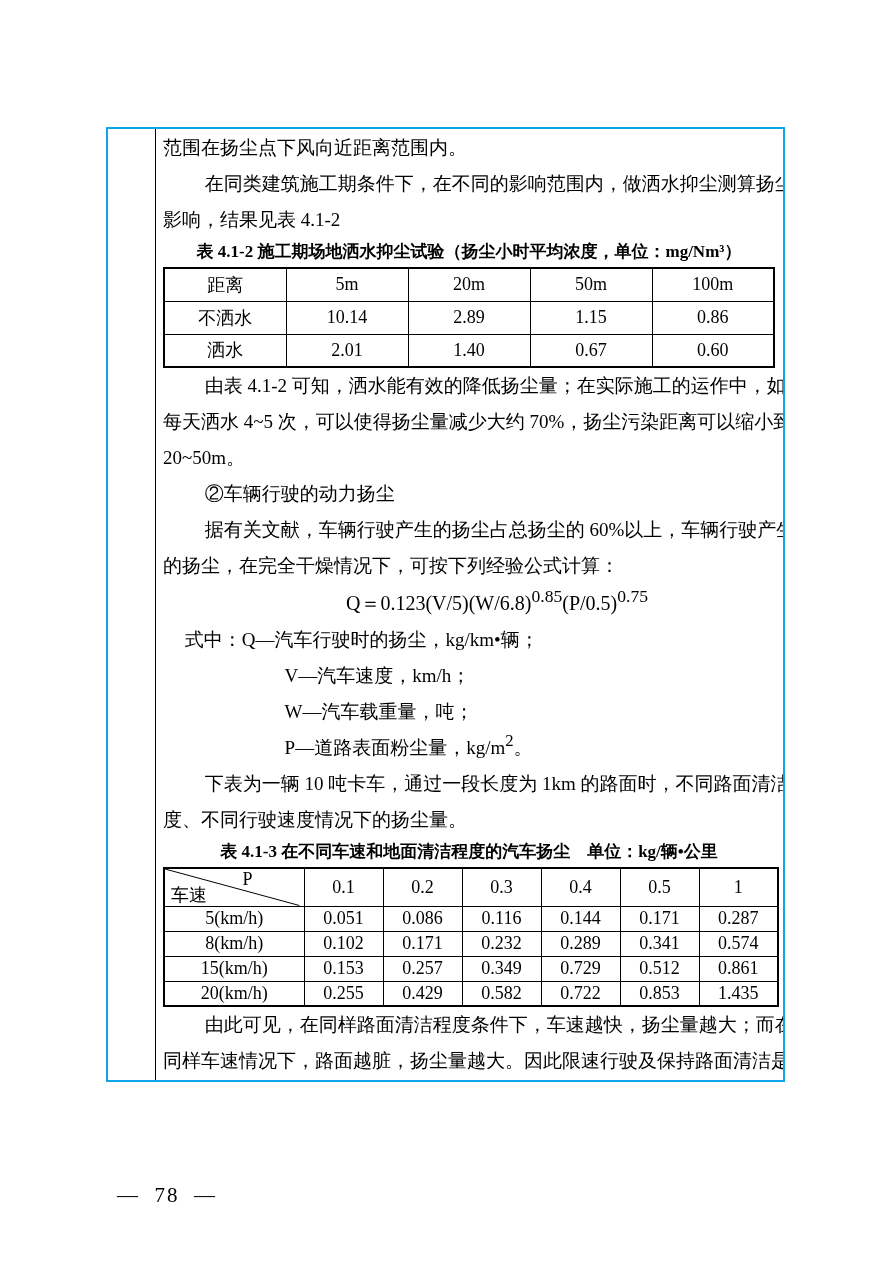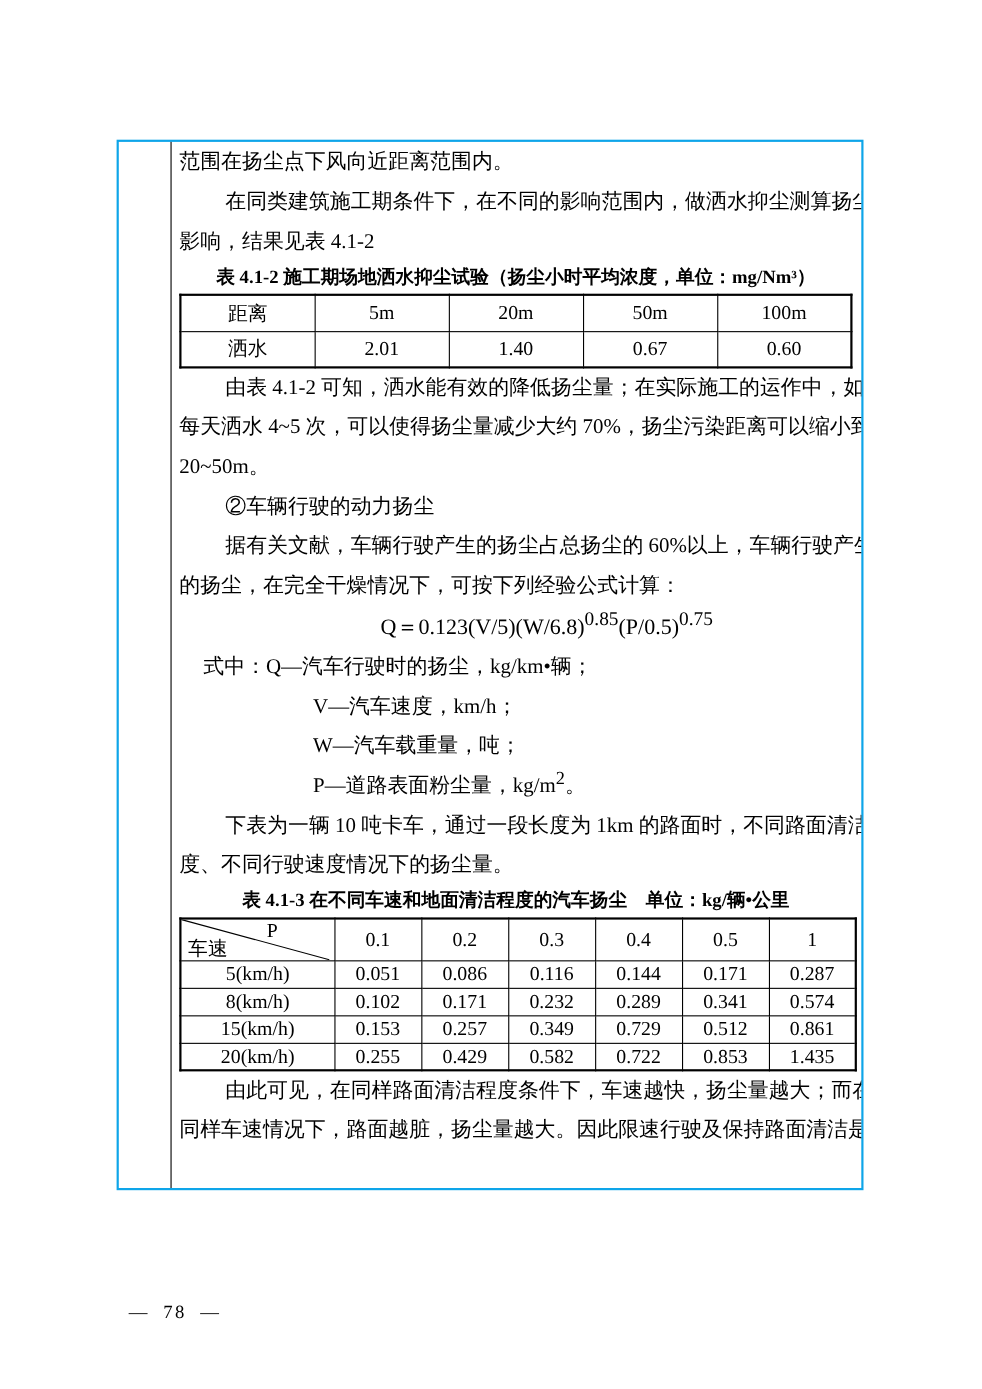--- a/index.html
+++ b/index.html
@@ -79,21 +79,21 @@
     position: absolute; top: 0; left: 56%;
     font-size: 18px; line-height: 20px;
   }
   .corner-speed {
     position: absolute; bottom: 1px; left: 6px;
     font-size: 18px; line-height: 20px;
   }
   .page-number {
     position: absolute;
     left: 117px; top: 1183px;
-    font-size: 17px;
+    font-size: 21px;
     letter-spacing: 2px;
     white-space: pre;
   }
 </style>
 </head>
 <body>
 
 <div class="doc-box">
   <div class="margin-col"></div>
   <div class="content">
@@ -107,20 +107,27 @@
       <thead>
         <tr id="t1-head">
             <th>距离</th>
             <th>5m</th>
             <th>20m</th>
             <th>50m</th>
             <th>100m</th>
           </tr>
       </thead>
       <tbody id="t1-body">
+          <tr>
+            <td>不洒水</td>
+            <td>10.14</td>
+            <td>2.89</td>
+            <td>1.15</td>
+            <td>0.86</td>
+          </tr>
           <tr>
             <td>洒水</td>
             <td>2.01</td>
             <td>1.40</td>
             <td>0.67</td>
             <td>0.60</td>
           </tr>
         </tbody>
     </table>
 

